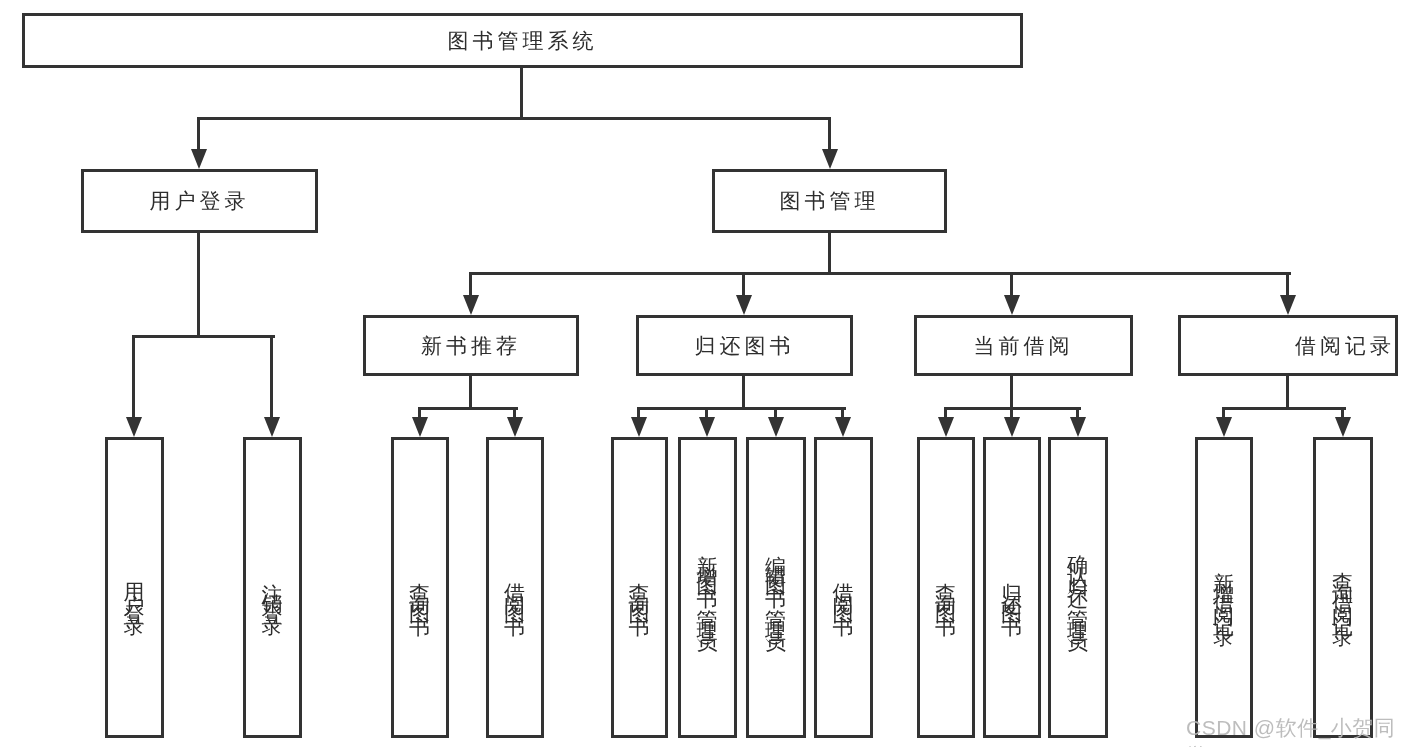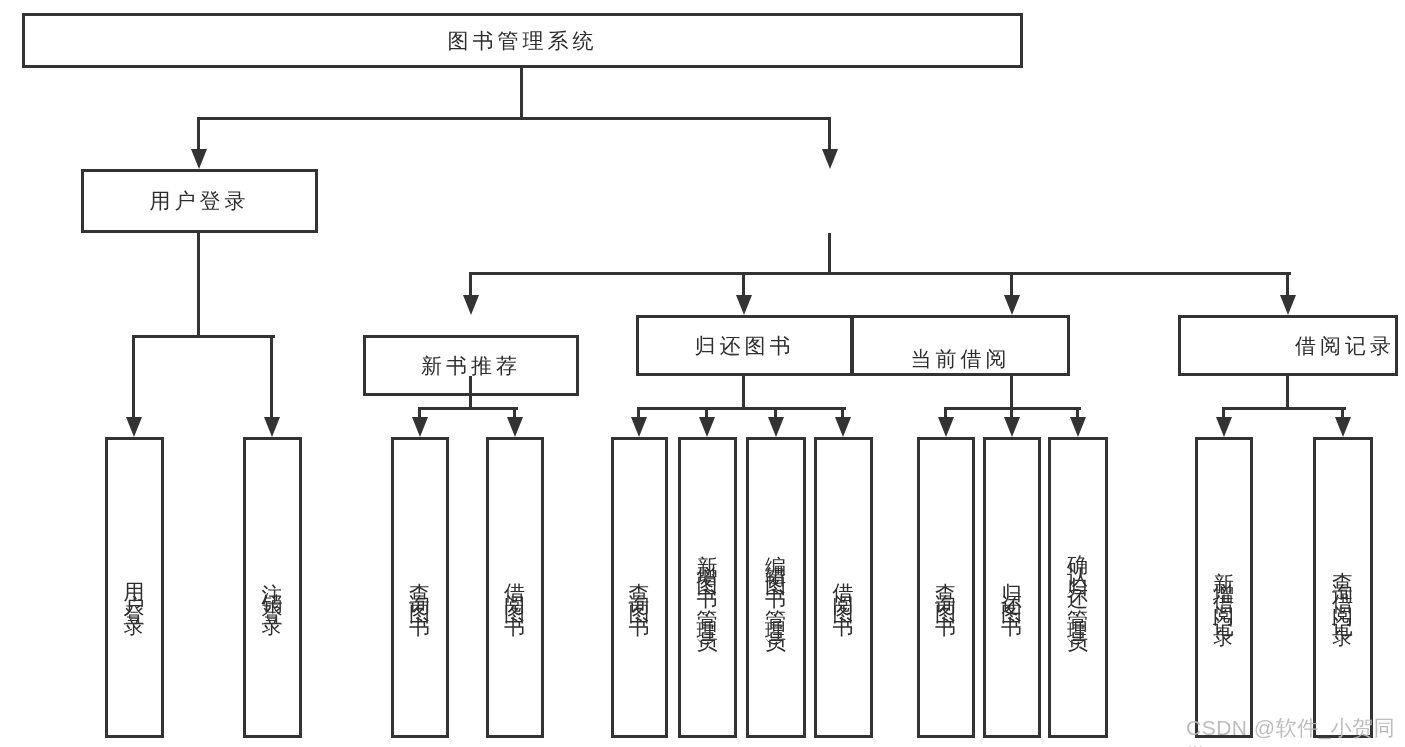--- a/index.html
+++ b/index.html
@@ -44,20 +44,23 @@
     <div class="hline" style="left:197px;top:117px;width:634px;"></div>
     <div class="vline" style="left:197px;top:117px;height:36px;"></div>
     <div class="arrow" style="left:191px;top:149px;"></div>
     <div class="vline" style="left:828px;top:117px;height:36px;"></div>
     <div class="arrow" style="left:822px;top:149px;"></div>
   </div>
 
   <div class="node" style="left:81px;top:169px;width:237px;height:64px;">
     <span class="lbl">用户登录</span>
   </div>
+  <div class="node" style="left:712px;top:169px;width:235px;height:64px;">
+    <span class="lbl">图书管理</span>
+  </div>
 
   <div>
     <div class="vline" style="left:197px;top:233px;height:104px;"></div>
     <div class="hline" style="left:132px;top:335px;width:143px;"></div>
     <div class="vline" style="left:132px;top:335px;height:86px;"></div>
     <div class="arrow" style="left:126px;top:417px;"></div>
     <div class="vline" style="left:270px;top:335px;height:86px;"></div>
     <div class="arrow" style="left:264px;top:417px;"></div>
   </div>
 
@@ -67,27 +70,27 @@
     <div class="vline" style="left:469px;top:272px;height:27px;"></div>
     <div class="arrow" style="left:463px;top:295px;"></div>
     <div class="vline" style="left:742px;top:272px;height:27px;"></div>
     <div class="arrow" style="left:736px;top:295px;"></div>
     <div class="vline" style="left:1010px;top:272px;height:27px;"></div>
     <div class="arrow" style="left:1004px;top:295px;"></div>
     <div class="vline" style="left:1286px;top:272px;height:27px;"></div>
     <div class="arrow" style="left:1280px;top:295px;"></div>
   </div>
 
-  <div class="node" style="left:363px;top:315px;width:216px;height:61px;margin-top:20px;">
+  <div class="node" style="left:363px;top:315px;width:216px;height:61px;">
     <span class="lbl">新书推荐</span>
   </div>
   <div class="node" style="left:636px;top:315px;width:217px;height:61px;">
     <span class="lbl">归还图书</span>
   </div>
-  <div class="node" style="left:851px;top:315px;width:219px;height:61px;align-items:flex-end;">
+  <div class="node" style="left:914px;top:315px;width:219px;height:61px;">
     <span class="lbl">当前借阅</span>
   </div>
   <div class="node" style="left:1178px;top:315px;width:220px;height:61px;justify-content:flex-end;">
     <span class="lbl">借阅记录</span>
   </div>
 
   <div>
     <div class="vline" style="left:469px;top:376px;height:33px;"></div>
     <div class="hline" style="left:418px;top:407px;width:100px;"></div>
     <div class="vline" style="left:418px;top:407px;height:14px;"></div>

